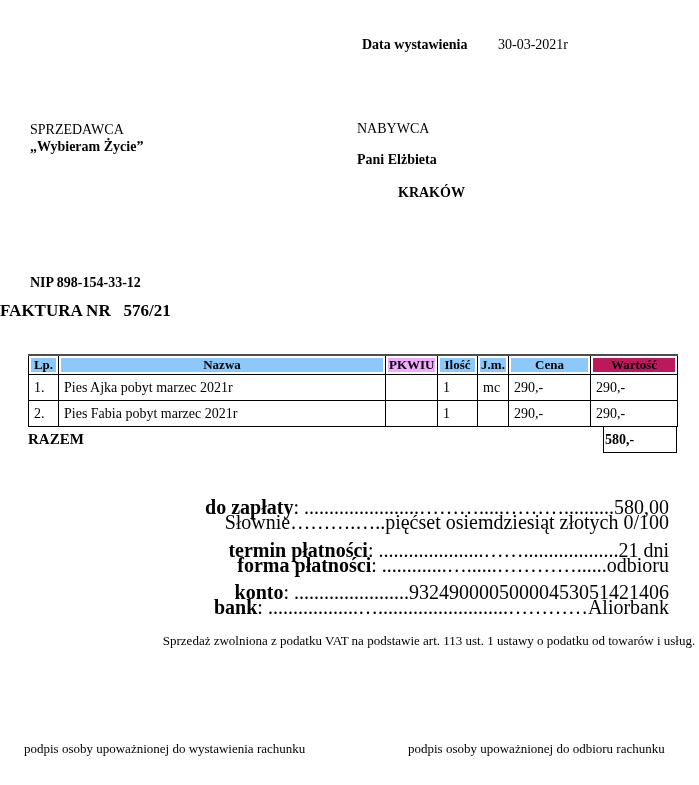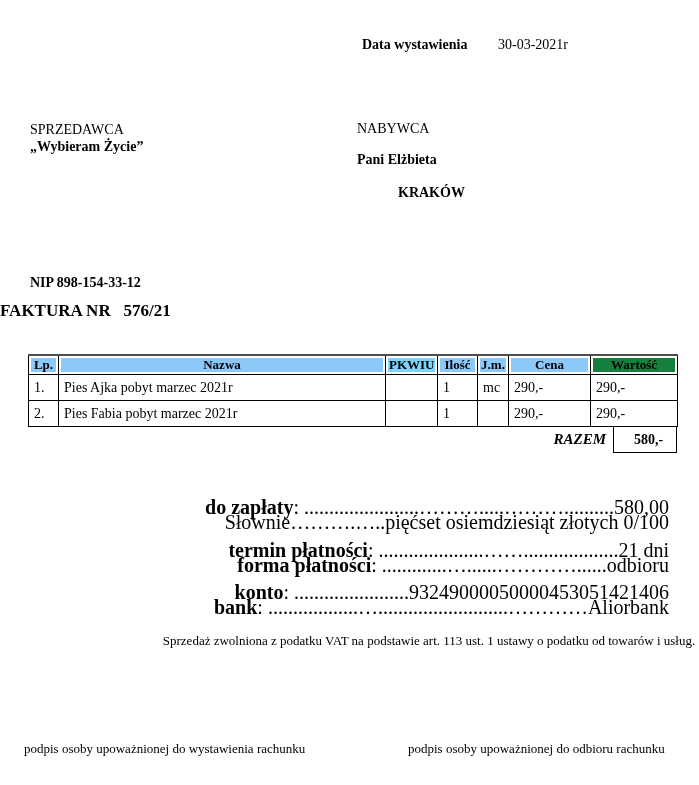--- a/index.html
+++ b/index.html
@@ -32,24 +32,24 @@
   table.items { border-top:2px solid #4d4d4d; }
   table.items th, table.items td { border:1px solid #000; }
   table.items th { padding:2px; font-size:13px; }
   table.items th .fill { display:block; text-align:center; font-weight:bold;
                          line-height:14px; padding:0 1px; }
   table.items td { height:26px; padding:1px 5px; font-size:14px; vertical-align:middle;
                    text-align:left; overflow:hidden; white-space:nowrap; }
   
   .razem-row { position:absolute; left:28px; top:426px; width:649px; height:27px;
                display:flex; align-items:stretch; }
-  .razem-label { flex:1; text-align:right; font-weight:bold; font-size:15px;
-                 line-height:27px; padding-right:7px;font-style:italic; }
-  .razem-cell { width:64px; border:1px solid #000; font-weight:bold; font-size:14px;
-                line-height:25px; padding-left:20px; }
+  .razem-label { flex:1; text-align:left; font-weight:bold; font-size:15px;
+                 line-height:27px; padding-right:7px; }
+  .razem-cell { width:74px; border:1px solid #000; font-weight:bold; font-size:14px;
+                line-height:25px; padding-left:1px; }
   
   .payment { position:absolute; right:30px; top:500px; text-align:right;
              font-size:20px; line-height:15px; white-space:nowrap; }
   .payment .pline b { font-weight:bold; }
   .payment .gap1 { height:13px; }
   .payment .gap2 { height:12px; }
   
   .vat-note { position:absolute; left:429px; top:633px; transform:translateX(-50%);
               font-size:13px; white-space:nowrap; }
   
@@ -93,33 +93,33 @@
     </colgroup>
     <thead>
       <tr>
         <th>
             <span class="fill hdr-fill" style="background: rgb(140, 201, 250);">Lp.</span>
           </th>
         <th>
             <span class="fill hdr-fill" style="background: rgb(140, 201, 250);">Nazwa</span>
           </th>
         <th>
-            <span class="fill hdr-fill" style="background: #7dd3fc;">PKWIU</span>
+            <span class="fill hdr-fill" style="background: #f0abfc;">PKWIU</span>
           </th>
         <th>
             <span class="fill hdr-fill" style="background: rgb(140, 201, 250);">Ilość</span>
           </th>
         <th>
             <span class="fill hdr-fill" style="background: rgb(140, 201, 250);">J.m.</span>
           </th>
         <th>
             <span class="fill hdr-fill" style="background: rgb(140, 201, 250);">Cena</span>
           </th>
         <th>
-            <span class="fill hdr-fill" style="background: #15803d;">Wartość</span>
+            <span class="fill hdr-fill" style="background: #be185d;">Wartość</span>
           </th>
       </tr>
     </thead>
     <tbody>
       <tr>
         <td>1.</td>
         <td>Pies Ajka pobyt marzec 2021r</td>
         <td></td>
         <td>1</td>
         <td>mc</td>

